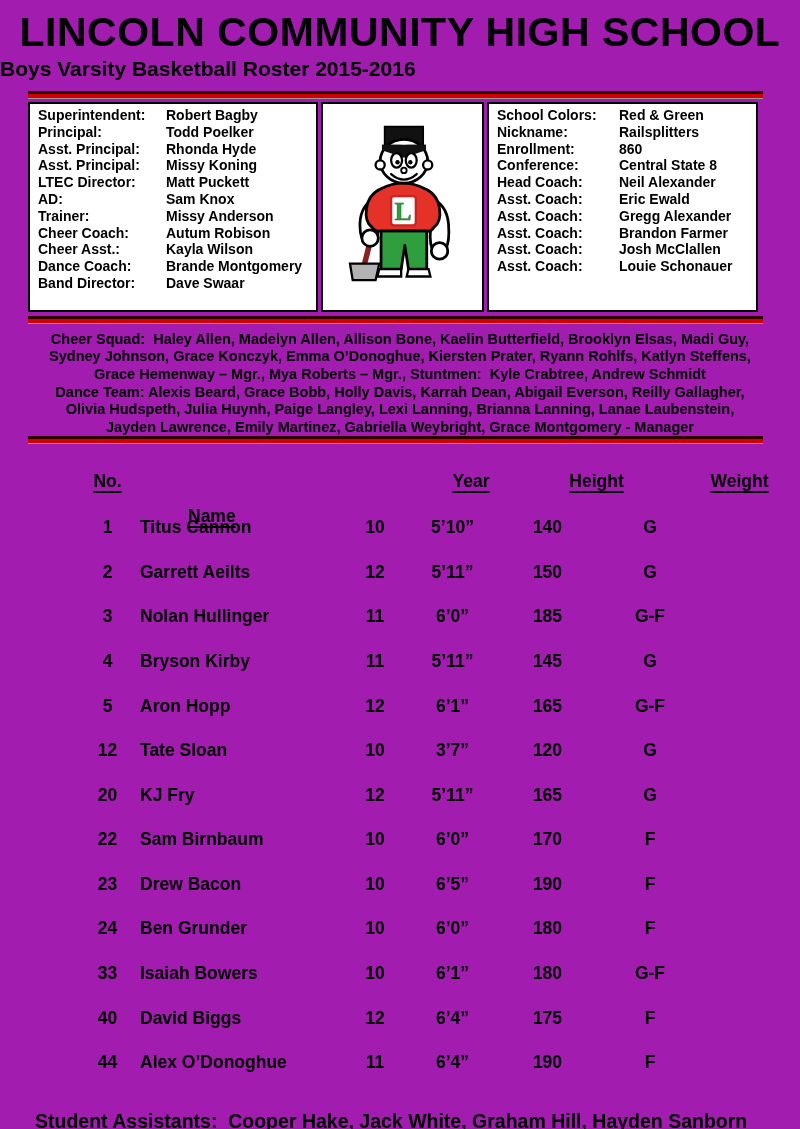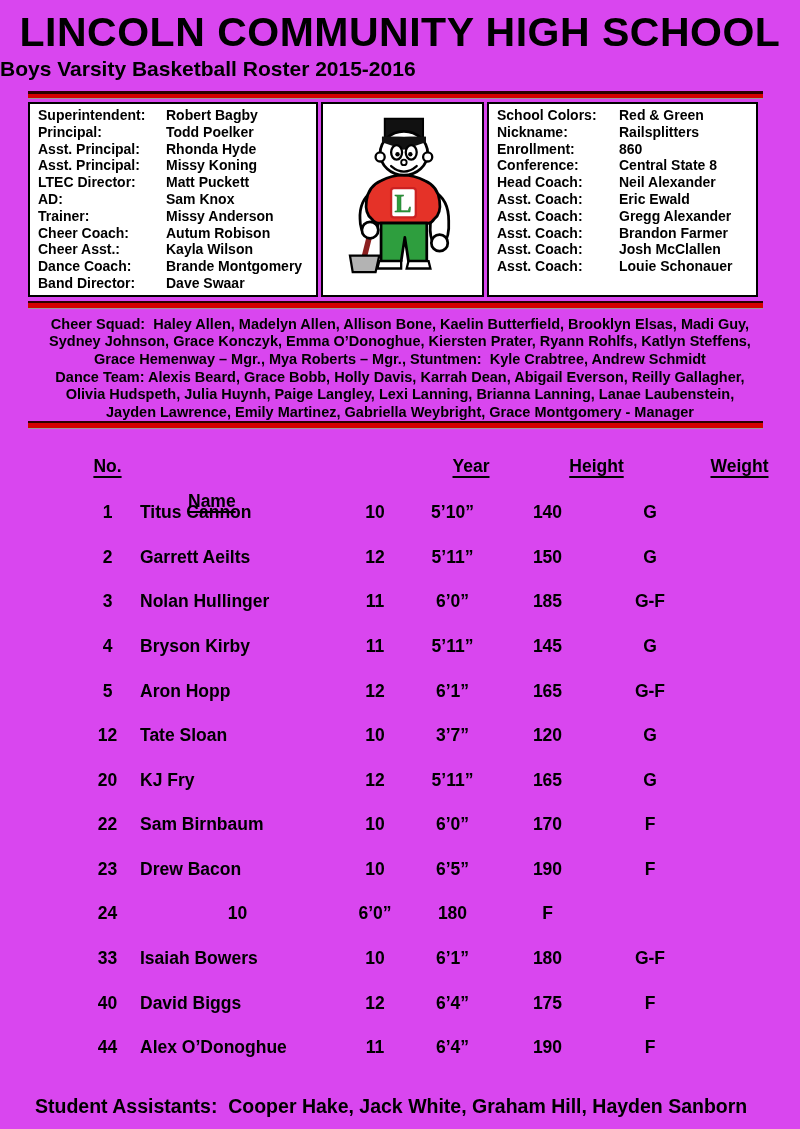--- a/index.html
+++ b/index.html
@@ -2,41 +2,41 @@
 <html><head>
 <meta charset="utf-8">
 <style>
   * { box-sizing: border-box; }
   html,body { margin:0; padding:0; background:#ffffff; }
   body {
     width:800px; height:1129px;
     font-family:"Liberation Sans", sans-serif;
     font-weight:bold; color:#000;
   }
-  .page { position:relative; width:800px; height:1129px; overflow:hidden; background:#d946ef; }
+  .page { position:relative; width:800px; height:1129px; overflow:hidden; background:#a21caf; }
 
   .title {
     margin:9px 0 0 0; text-align:center;
     font-size:41px; line-height:46px; letter-spacing:0.5px;
   }
   .subtitle {
     margin-top:1px; text-align:left;
     font-size:21px; line-height:26px;
   }
 
   .redbar {
     margin:0 37px 0 28px; height:8px;
     background:linear-gradient(to bottom, #2b0000 0 2.5px, #d40000 2.5px 100%);
     border-bottom:1px solid #9a9a9a;
   }
   .redbar.first { margin-top:9px; }
 
   .boxes { display:flex; gap:3px; margin:3px 42px 4px 28px; align-items:stretch; }
   .box { border:2px solid #000; background:#fff; }
-  .staff-box { width:290px; padding:3px 6px 3px 8px; }
+  .staff-box { width:290px; padding:3px 6px 18px 8px; }
   .mascot-box { width:163px; display:flex; align-items:center; justify-content:center; }
   .school-box { flex:1; padding:3px 6px 3px 8px; }
 
   .kv { display:flex; font-size:14px; line-height:16.8px; }
   .kv .k { flex:none; }
   .staff-box .kv .k { width:128px; }
   .school-box .kv .k { width:122px; }
   .kv .v { flex:1; }
 
   .squad { text-align:center; font-size:14.5px; line-height:17.6px; }
@@ -346,20 +346,21 @@
           <span class="c-no">23</span>
           <span class="c-name">Drew Bacon</span>
           <span class="c-year">10</span>
           <span class="c-height">6’5”</span>
           <span class="c-weight">190</span>
           <span class="c-pos">F</span>
         </div>
 
         <div class="r-row">
           <span class="c-no">24</span>
+          <span class="c-name">Ben Grunder</span>
           <span class="c-year">10</span>
           <span class="c-height">6’0”</span>
           <span class="c-weight">180</span>
           <span class="c-pos">F</span>
         </div>
 
         <div class="r-row">
           <span class="c-no">33</span>
           <span class="c-name">Isaiah Bowers</span>
           <span class="c-year">10</span>

